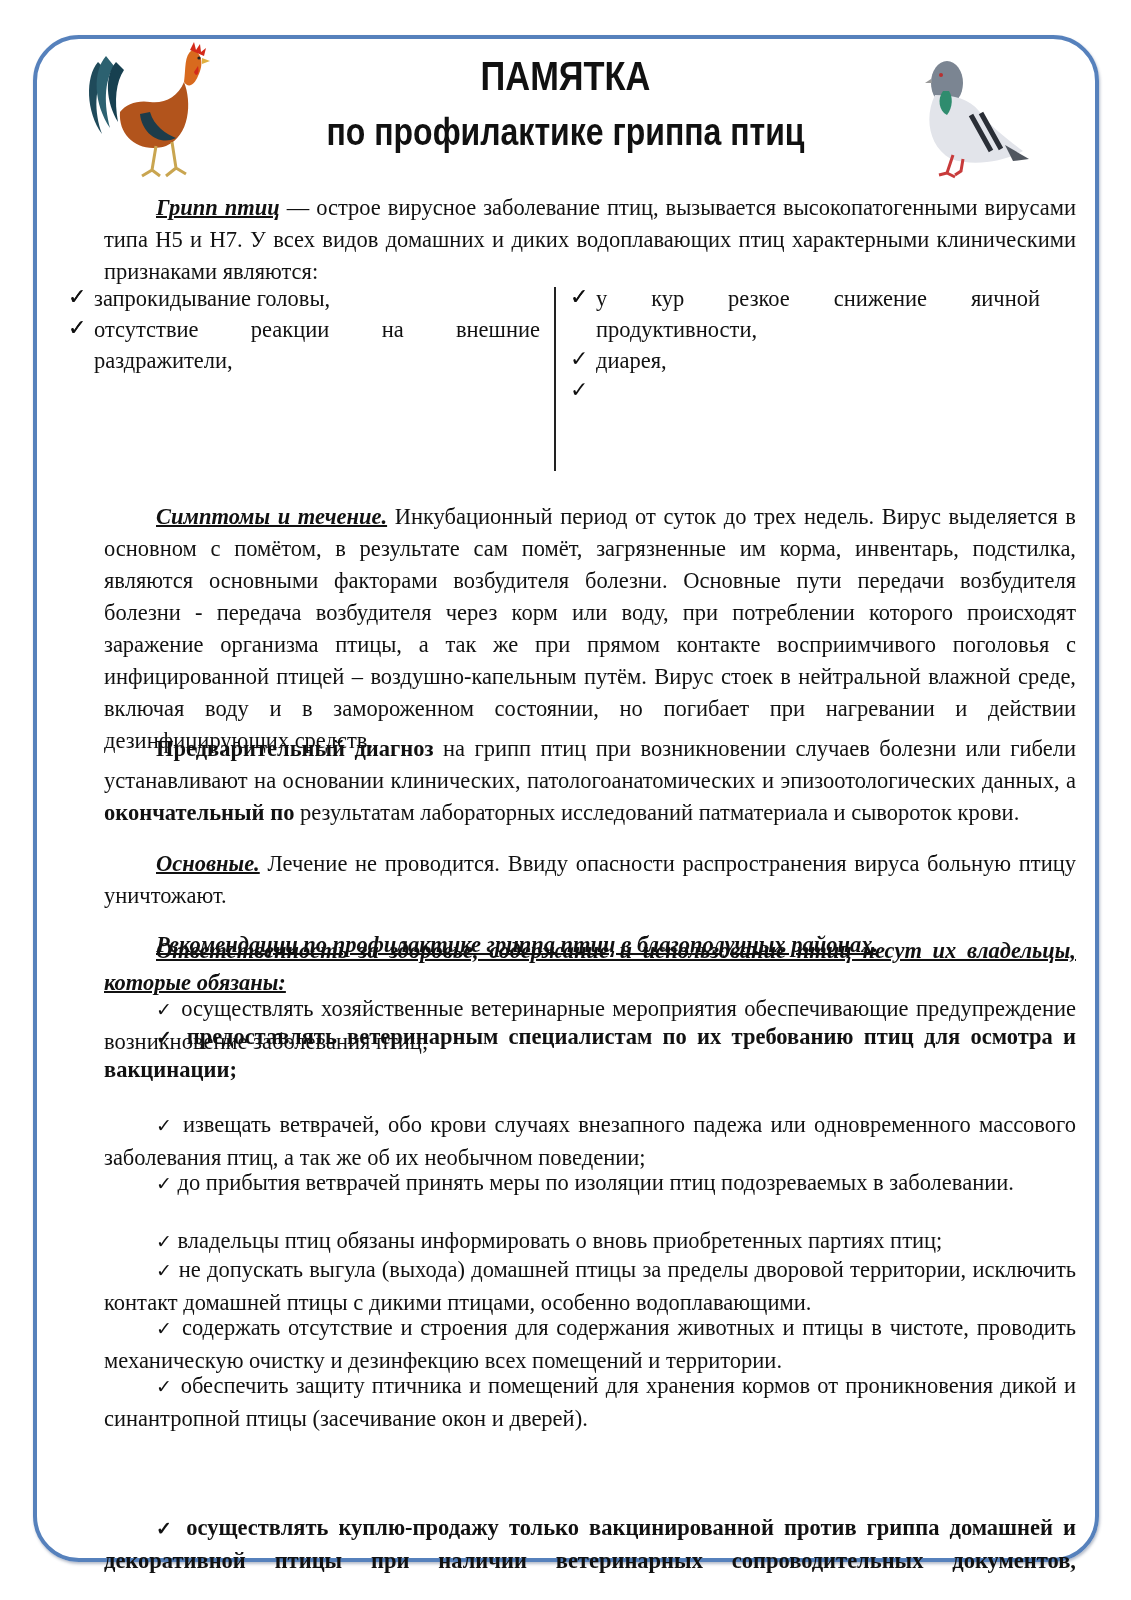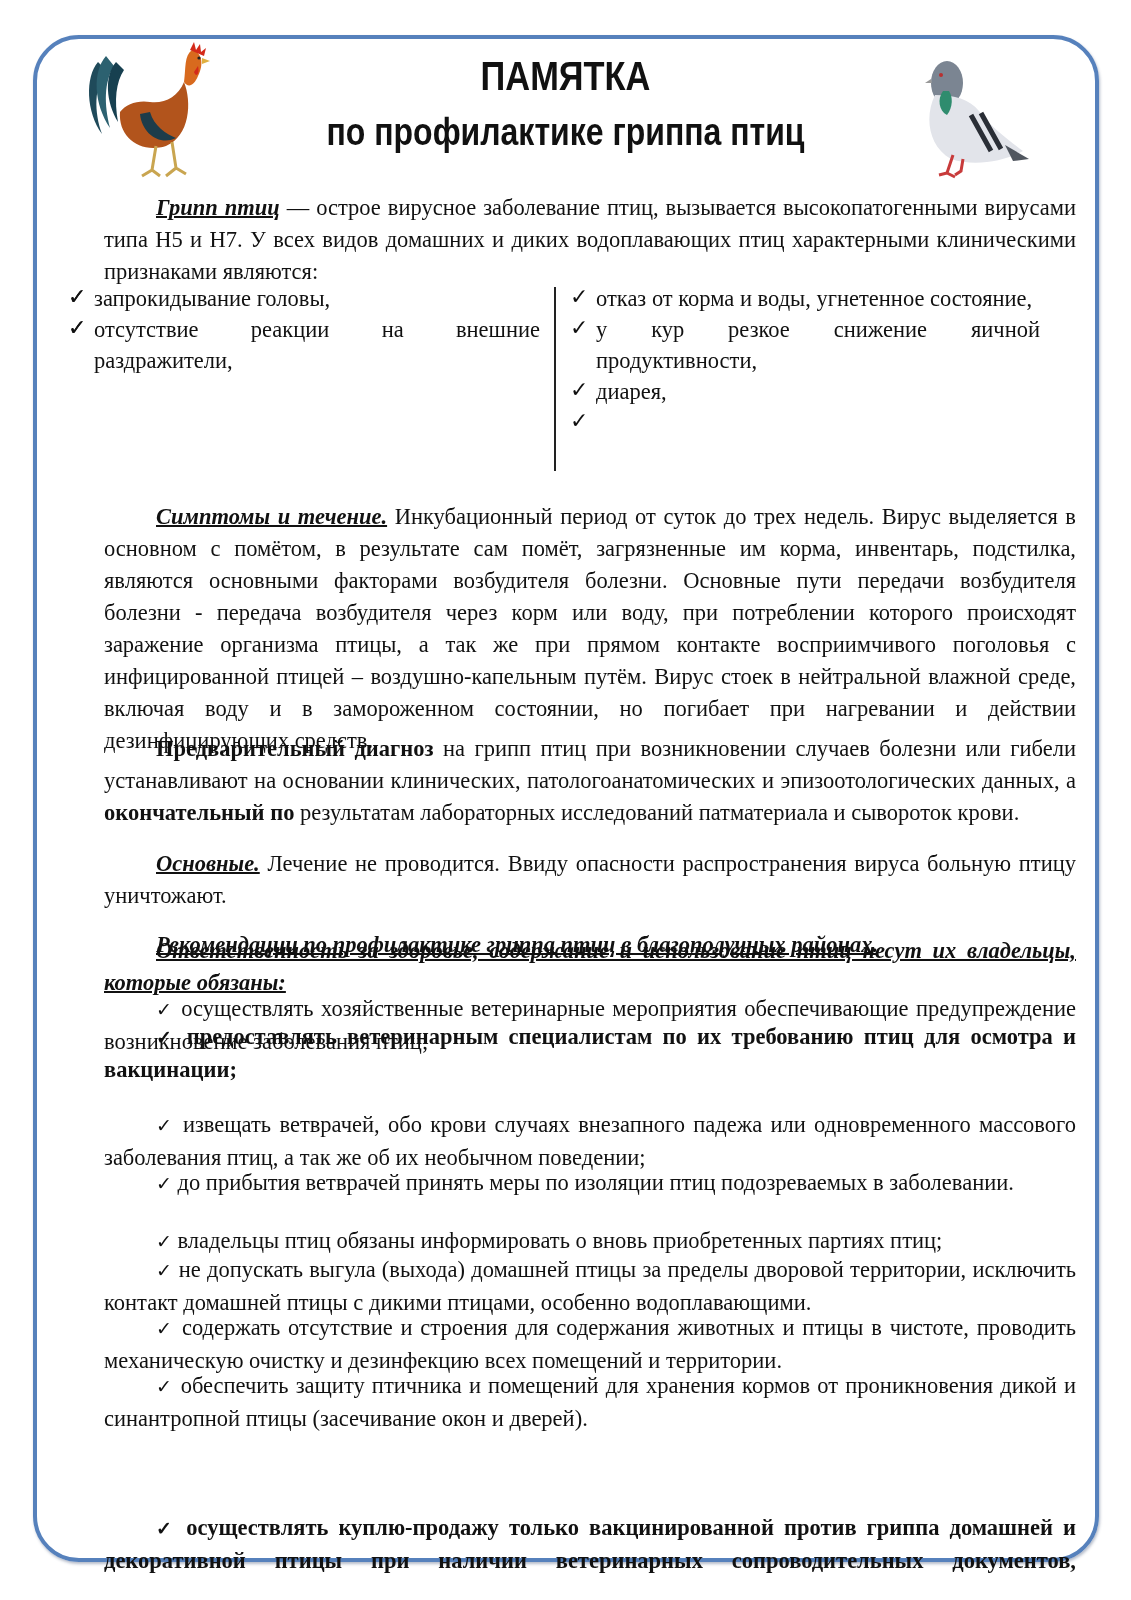--- a/index.html
+++ b/index.html
@@ -75,21 +75,21 @@
 
 <div class="cols">
   <div class="col colL">
     <div class="ci"><span class="chk">✓</span></div>
     <div class="ci"><span class="chk">✓</span><span>запрокидывание головы,</span></div>
     <div class="ci" style="text-align-last:left;"><span class="chk">✓</span></div>
     <div class="ci"><span class="chk">✓</span><span>отсутствие реакции на внешние раздражители,</span></div>
   </div>
   <div class="divider"></div>
   <div class="col colR">
-    <div class="ci"><span class="chk">✓</span><span>отказ от корма и воды, угнетенное состояние,</span></div>
+    <div class="ci"><span class="chk">✓</span></div>
     <div class="ci"><span class="chk">✓</span><span>у кур резкое снижение яичной продуктивности,</span></div>
     <div class="ci"><span class="chk">✓</span><span>диарея,</span></div>
     <div class="ci"><span class="chk">✓</span></div>
   </div>
 </div>
 
 <div class="text just ind" style="top:501px;">
   <span class="bu">Симптомы и течение.</span>
   <span>Инкубационный период от суток до трех недель. Вирус выделяется в основном с помётом, в результате сам помёт, загрязненные им корма, инвентарь, подстилка, являются основными факторами возбудителя болезни. Основные пути передачи возбудителя болезни - передача возбудителя через корм или воду, при потреблении которого происходят заражение организма птицы, а так же при прямом контакте восприимчивого поголовья с инфицированной птицей – воздушно-капельным путём. Вирус стоек в нейтральной влажной среде, включая воду и в замороженном состоянии, но погибает при нагревании и действии дезинфицирующих средств.</span>
 </div>

